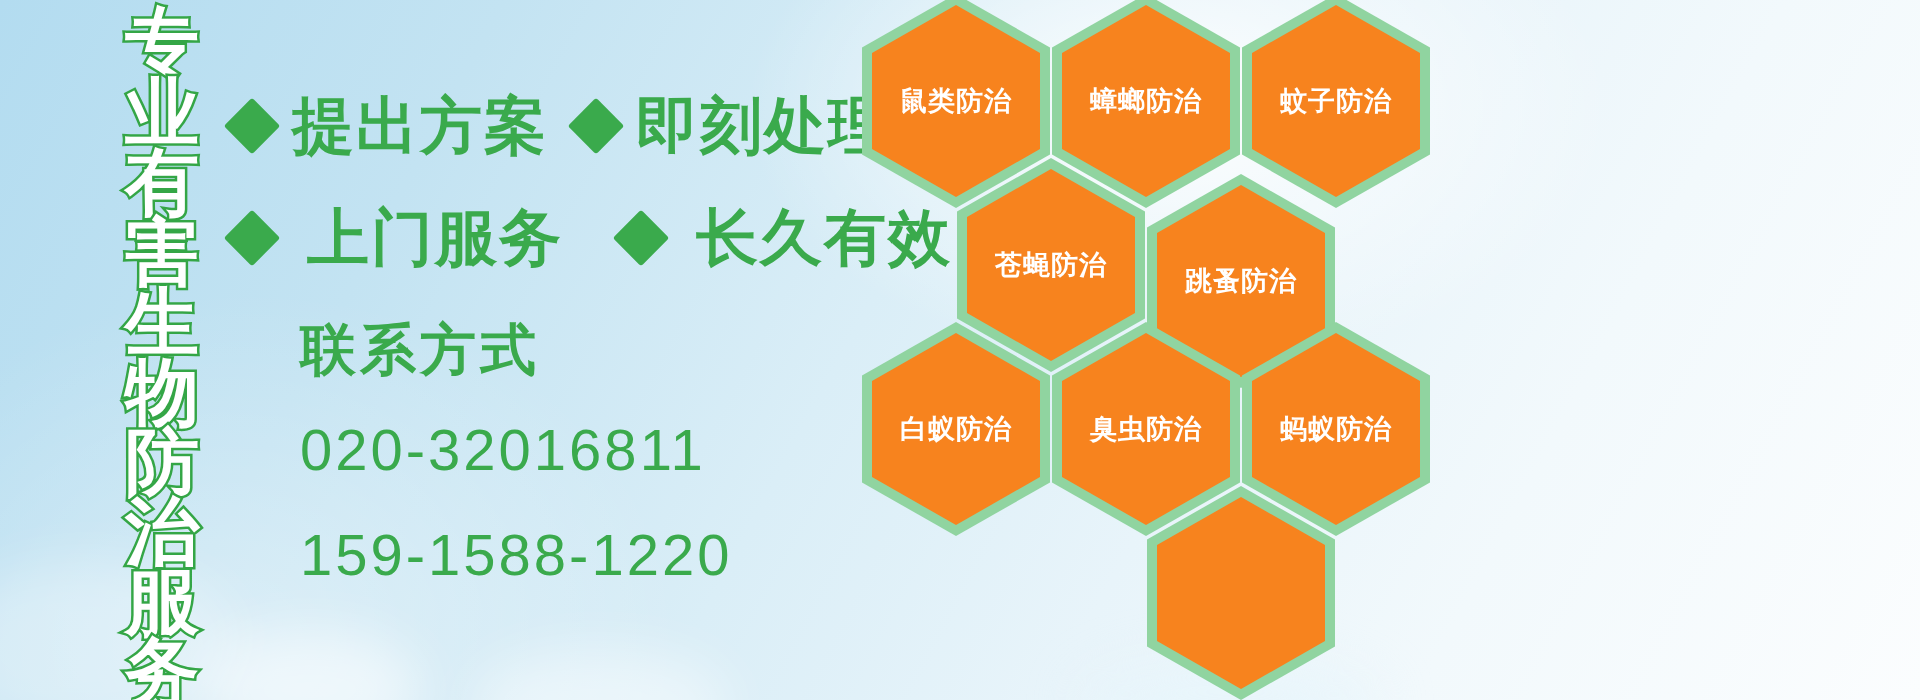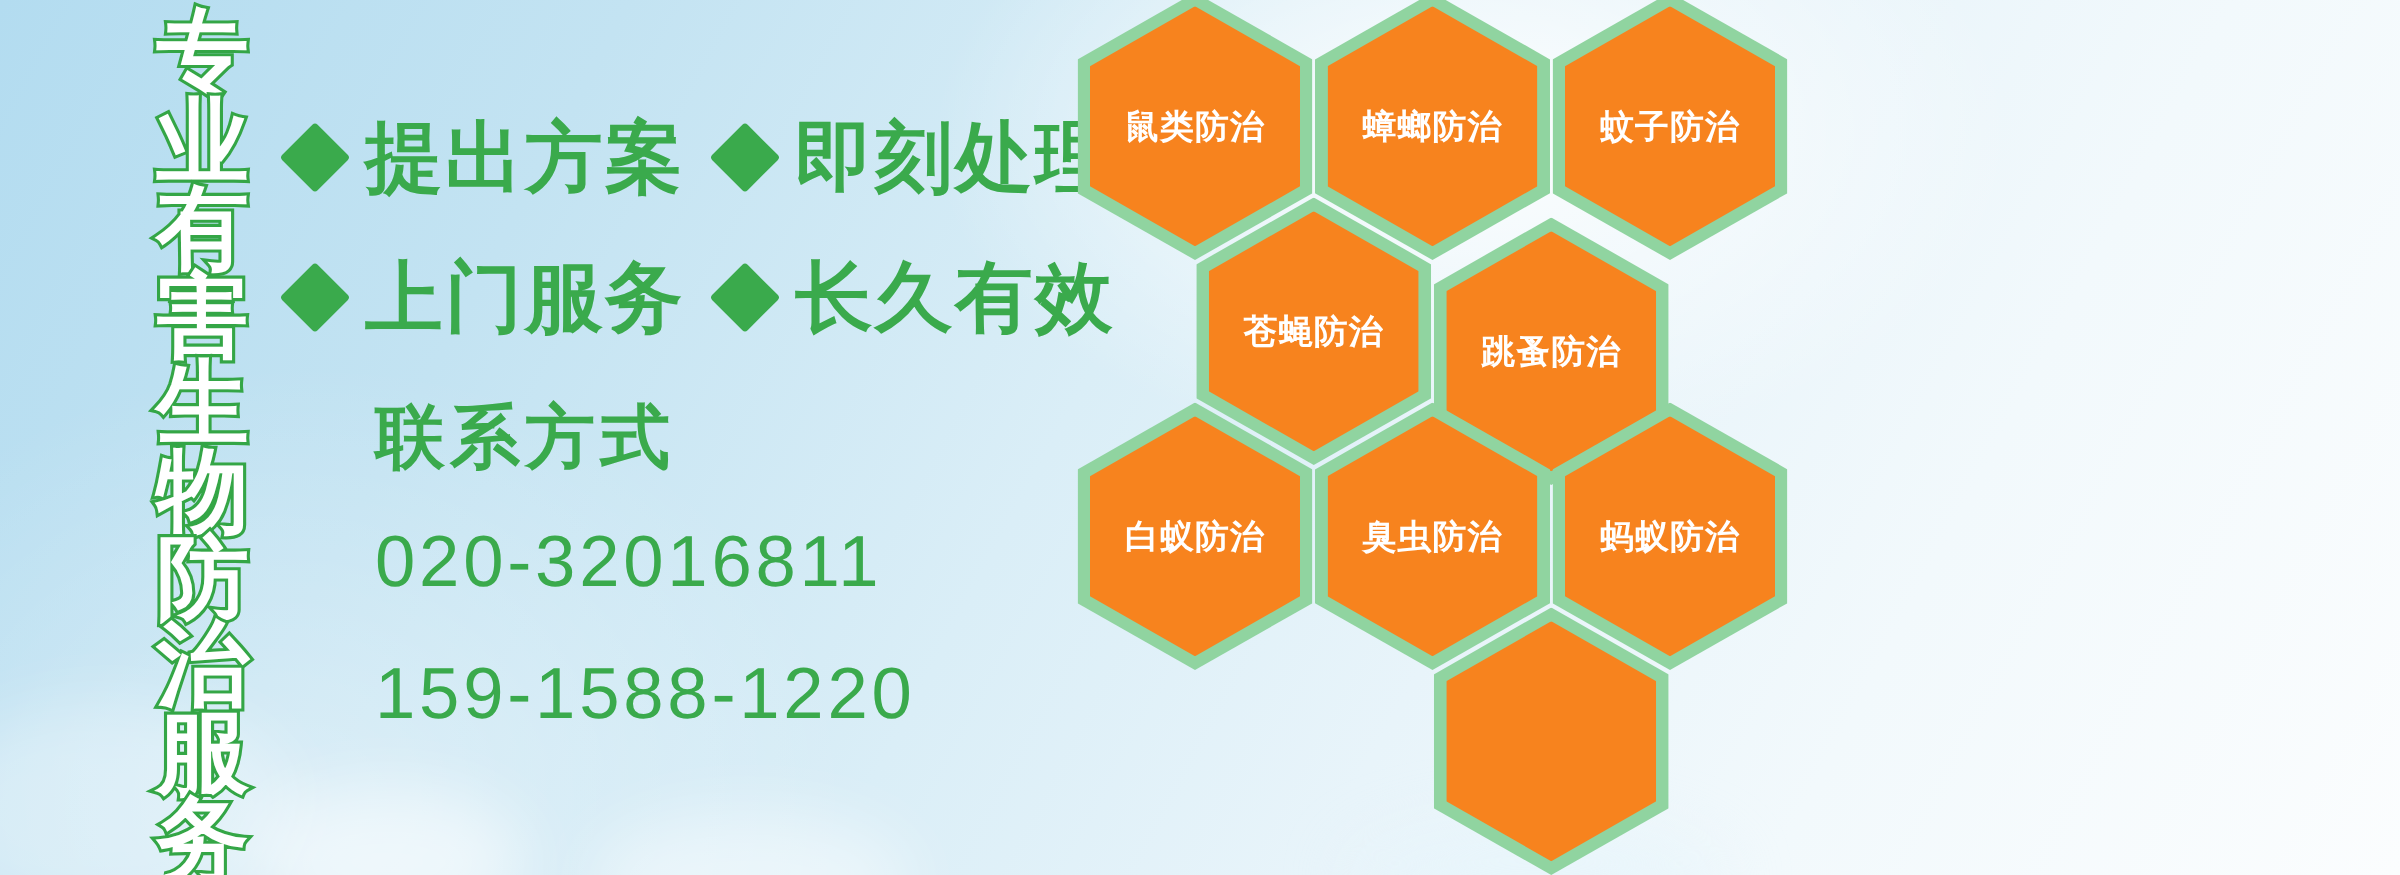--- a/index.html
+++ b/index.html
@@ -37,21 +37,21 @@
     text-align:center;
     user-select:none;
   }
   
   .bullet-row{
     position:absolute;
     display:flex;align-items:center;
     color:#3aaa4c;font-weight:bold;white-space:nowrap;
   }
   #bl1{left:232px;top:84px;font-size:62px;}
-  #bl2{left:232px;top:196px;font-size:62px;}
+  #bl2{left:232px;top:196px;font-size:62px;gap:15px;}
   .dia{
     display:inline-block;width:40px;height:40px;
     background:#3aaa4c;transform:rotate(45deg);
     margin-right:20px;flex:none;border-radius:3px;
   }
   .bgap{display:inline-block;width:28px;}
   .btxt{letter-spacing:2px;}
 
   
   #contact{

